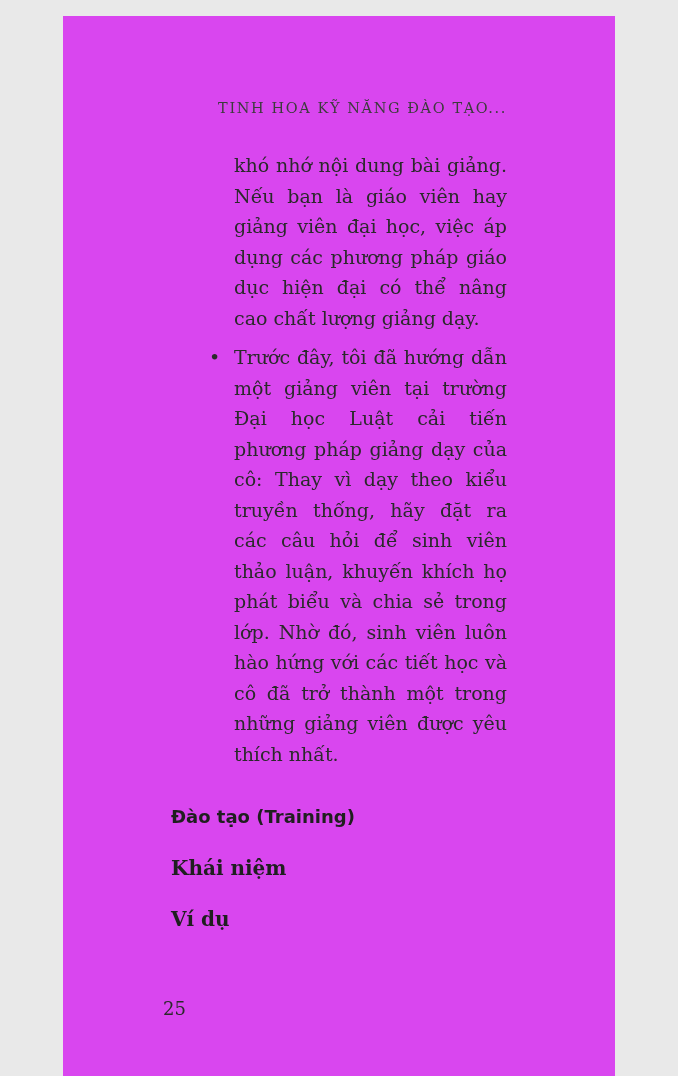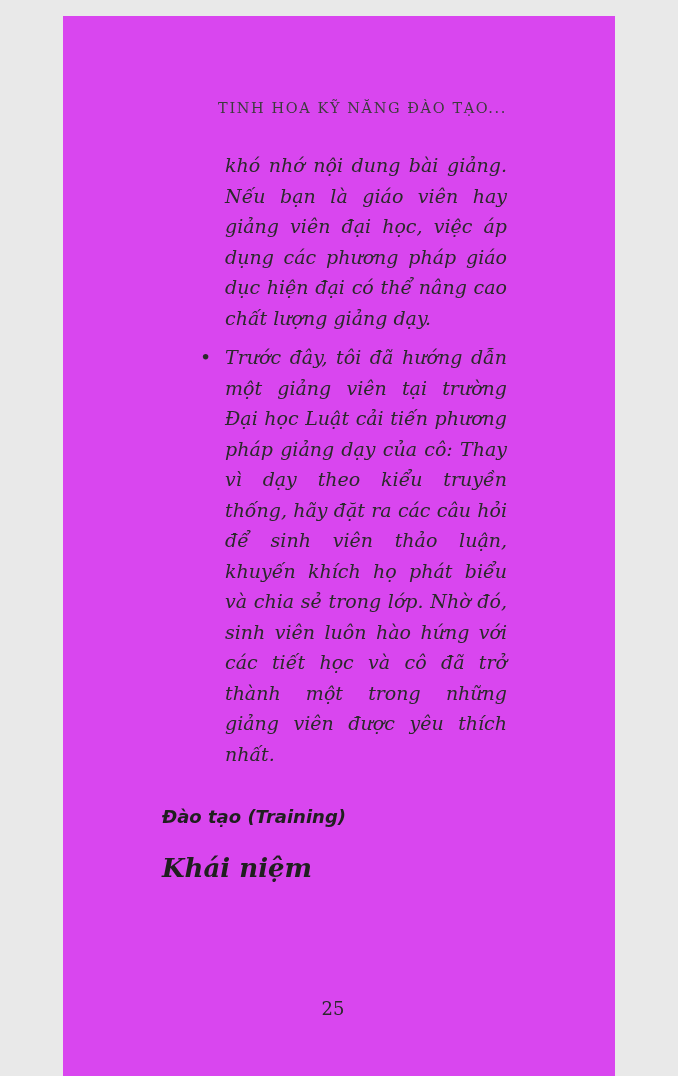--- a/index.html
+++ b/index.html
@@ -25,23 +25,22 @@
     right: 108px;
     text-align: right;
     font-size: 14.5px;
     letter-spacing: 1.6px;
     color: #3c3c3c;
     font-family: "DejaVu Serif", "Liberation Serif", serif;
   }
   .content {
     position: absolute;
     top: 134px;
-    left: 99px;
+    left: 108px;
     right: 108px;
-    font-style: italic;
   }
   .body-text {
     font-size: 19px;
     line-height: 30.5px;
     text-align: justify;
   }
   .bullet-list {
     margin: 0;
     padding: 0;
   }
@@ -62,33 +61,33 @@
     font-family: "DejaVu Sans", "Liberation Sans", sans-serif;
     font-weight: bold;
     font-size: 18px;
     line-height: 24px;
     color: #1f1f1f;
   }
   .sub-heading {
     margin: 27px 0 0 0;
     font-family: "DejaVu Serif", "Liberation Serif", serif;
     font-weight: bold;
-    font-size: 26px;
+    font-size: 20px;
     line-height: 24px;
     color: #1f1f1f;
   }
   .body-para {
     margin: 10px 0 0 0;
   }
   .page-number {
     position: absolute;
     top: 982px;
     left: 100px;
     right: 112px;
-    text-align: center;
+    text-align: left;
     font-size: 18px;
     color: #2a2a2a;
   }
 </style>
 </head>
 <body>
 
 <div class="page">
 
   <div class="running-head">TINH HOA KỸ NĂNG ĐÀO TẠO...</div>
@@ -107,19 +106,20 @@
         <span class="bullet-text">Trước đây, tôi đã hướng dẫn một giảng viên tại trường Đại học Luật cải tiến phương pháp giảng dạy của cô: Thay vì dạy theo kiểu truyền thống, hãy đặt ra các câu hỏi để sinh viên thảo luận, khuyến khích họ phát biểu và chia sẻ trong lớp. Nhờ đó, sinh viên luôn hào hứng với các tiết học và cô đã trở thành một trong những giảng viên được yêu thích nhất.</span>
       </div>
 
     </div>
 
     <h2 class="section-heading">Đào tạo (Training)</h2>
 
     <h3 class="sub-heading">Khái niệm</h3>
 
 
+    <h3 class="sub-heading">Ví dụ</h3>
 
 
   </div>
 
   <div class="page-number">25</div>
 
 </div>
 
 </body></html>

